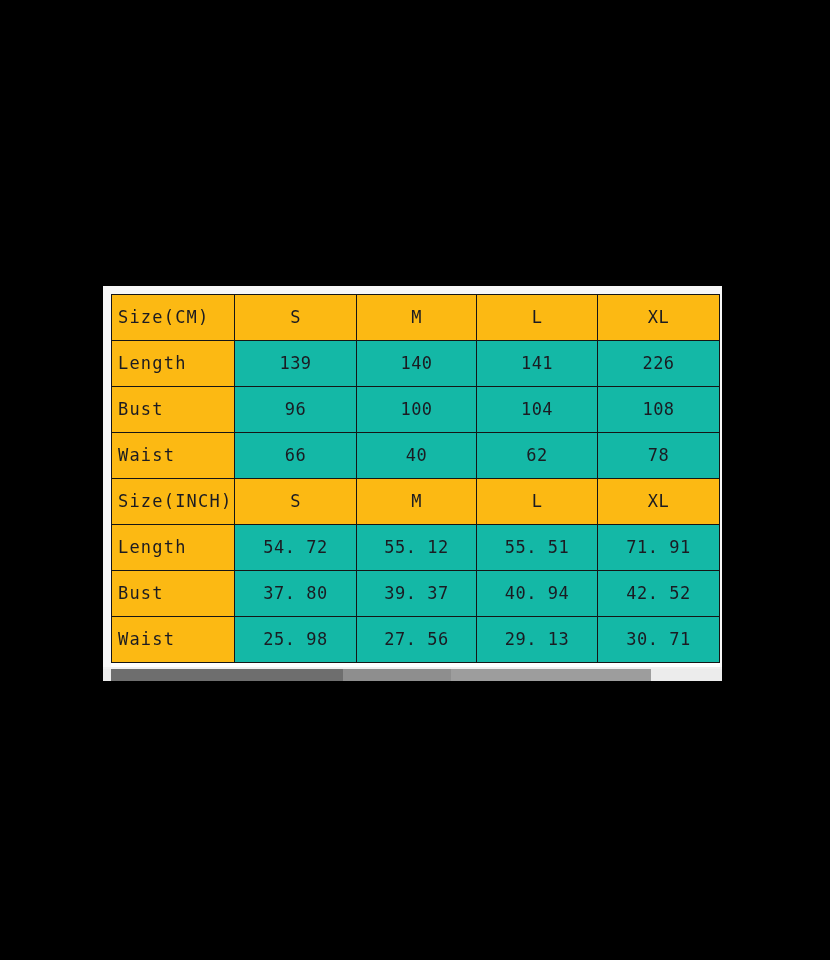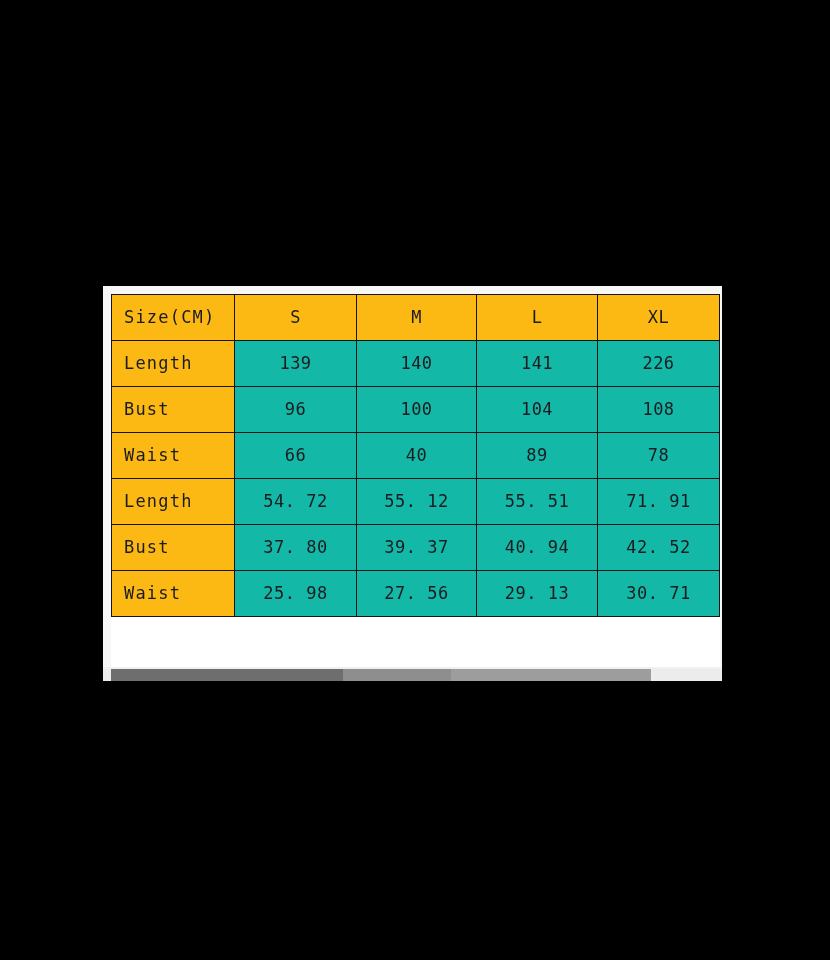--- a/index.html
+++ b/index.html
@@ -58,21 +58,21 @@
     letter-spacing: 0.5px;
     white-space: nowrap;
     overflow: hidden;
     box-sizing: border-box;
   }
 
   
   table.size-table td.label-cell {
     background: #fcb913;
     text-align: left;
-    padding-left: 12px;
+    padding-left: 6px;
     letter-spacing: 1.2px;
   }
 
   
   table.size-table tr.header-row td {
     background: #fcb913;
   }
 
   
   col.col-label { width: 123px; }
@@ -165,22 +165,29 @@
             <td class="label-cell">Bust</td>
             <td>96</td>
             <td>100</td>
             <td>104</td>
             <td>108</td>
           </tr>
           <tr>
             <td class="label-cell">Waist</td>
             <td>66</td>
             <td>40</td>
-            <td>89</td>
+            <td>62</td>
             <td>78</td>
+          </tr>
+          <tr class="header-row">
+            <td class="label-cell">Size(INCH)</td>
+            <td>S</td>
+            <td>M</td>
+            <td>L</td>
+            <td>XL</td>
           </tr>
           <tr>
             <td class="label-cell">Length</td>
             <td>54. 72</td>
             <td>55. 12</td>
             <td>55. 51</td>
             <td>71. 91</td>
           </tr>
           <tr>
             <td class="label-cell">Bust</td>

